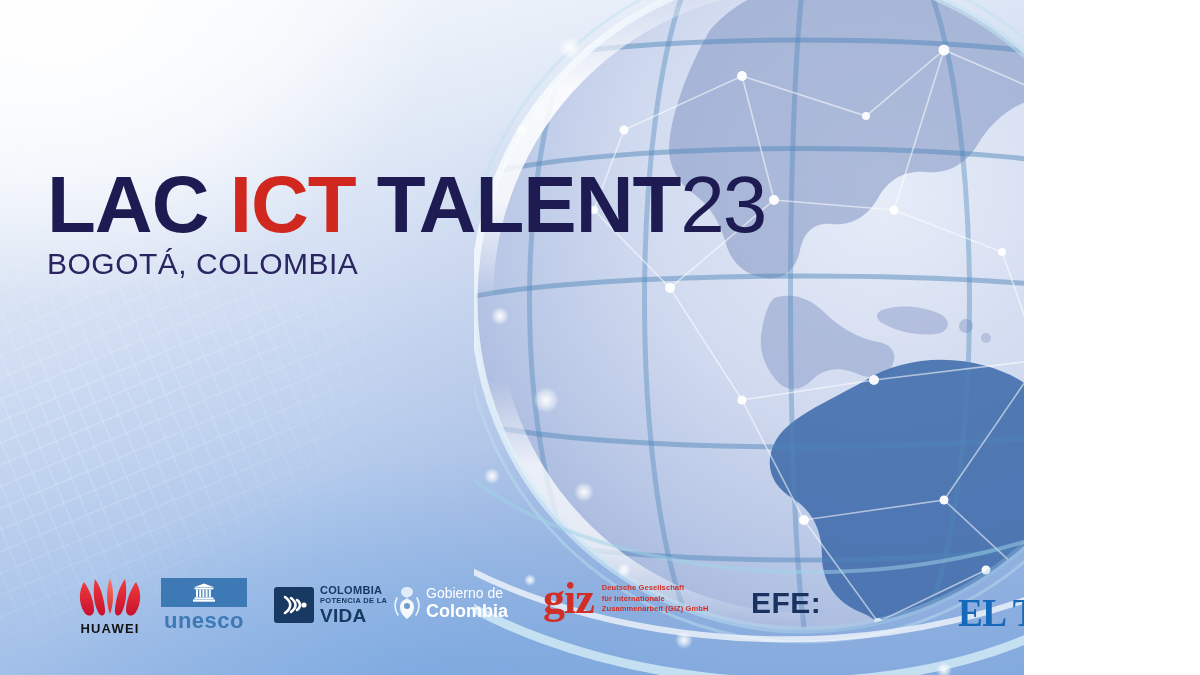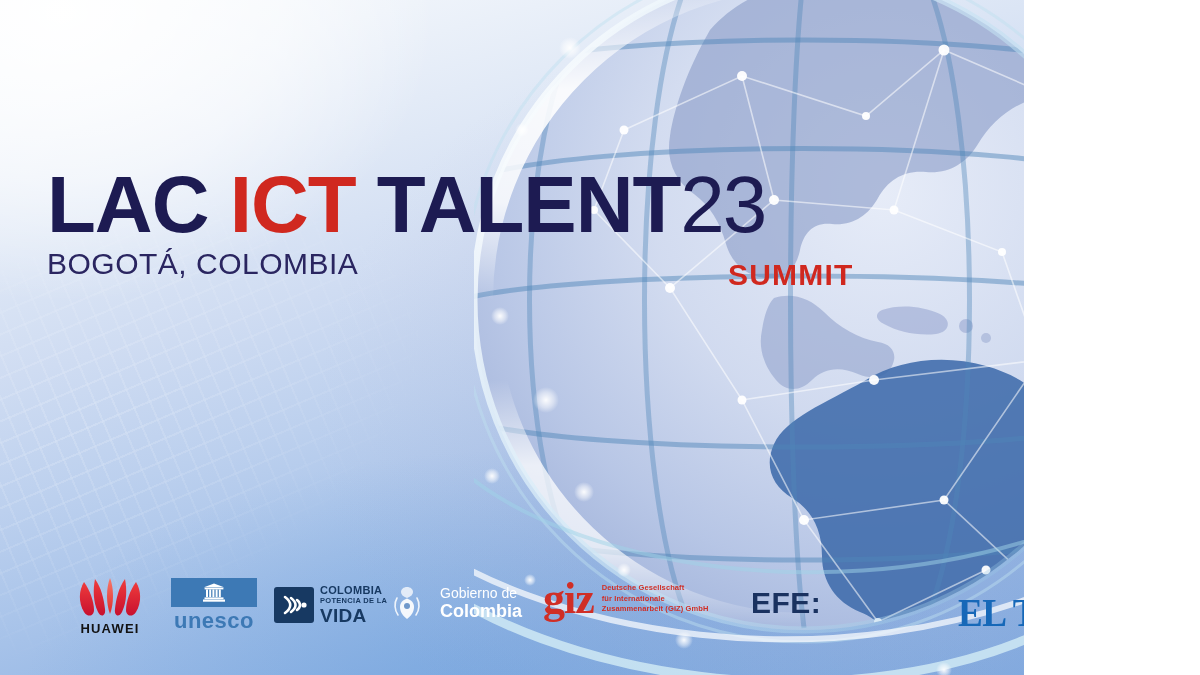--- a/index.html
+++ b/index.html
@@ -72,41 +72,41 @@
   .logos { position:absolute; left:0; top:570px; width:1200px; height:90px; }
   .logo { position:absolute; display:flex; align-items:center;padding-left:20px; }
 
   
   .huawei { left:52px; top:8px; flex-direction:column;text-align:center; }
   .huawei-mark { width:76px; height:40px; }
   .huawei-name {
     margin-top:3px; font-size:13px; font-weight:700; letter-spacing:1.2px; color:#121212;
   }
   
-  .unesco { left:151px; top:8px; flex-direction:column; }
+  .unesco { left:141px; top:8px; flex-direction:column; }
   .unesco-box {
     width:86px; height:29px; background:#3d79b5;
     display:flex; align-items:center; justify-content:center;
   }
   .unesco-name {
     margin-top:2px; font-size:22px; font-weight:700; letter-spacing:.5px;
     color:#3d79b5; line-height:24px;
   }
   
   .colpot { left:254px; top:14px; gap:6px; }
   .colpot-badge {
     width:40px; height:36px; background:#173962; border-radius:3px;
     display:flex; align-items:center; justify-content:center;
   }
   .colpot-text { color:#173962; }
   .cp1 { font-size:11px; font-weight:700; letter-spacing:.3px; line-height:12px; }
   .cp2 { font-size:7.5px; font-weight:600; letter-spacing:.3px; line-height:10px; }
   .cp3 { font-size:19px; font-weight:800; letter-spacing:.3px; line-height:19px; }
   
-  .gob { left:372px; top:14px; gap:18px; }
+  .gob { left:372px; top:14px; gap:4px; }
   .gob-text { color:#ffffff; }
   .g1 { font-size:14px; font-weight:400; line-height:16px; }
   .g2 { font-size:18px; font-weight:700; line-height:20px; }
   
   .giz { left:523px; top:12px; gap:8px; }
   .giz-word {
     font-size:44px; line-height:34px; font-weight:700; color:#d02e26;
     font-family:"Liberation Serif", serif; letter-spacing:-1px;
   }
   .giz-sub { font-size:7.5px; line-height:10.5px; font-weight:700; color:#d02e26; letter-spacing:.1px; }
@@ -275,21 +275,20 @@
 
   <div class="content">
 
     <div class="title-block">
       <div class="title-line">
         <span>LAC</span><span>&nbsp;</span><span class="t-ict">ICT</span><span>&nbsp;</span><span>TALENT</span><span class="t-23">23</span>
       </div>
       <div class="city">BOGOTÁ, COLOMBIA</div>
     </div>
 
-    <div class="summit">SUMMIT</div>
 
 
     <div class="logos">
 
       <div class="logo huawei">
         <svg class="huawei-mark" viewBox="0 0 76 40">
           <defs>
             <linearGradient id="hw" x1="0%" y1="0%" x2="0%" y2="100%">
               <stop offset="0%" stop-color="#ef3c3c"></stop>
                 <stop offset="100%" stop-color="#c8102e"></stop>

